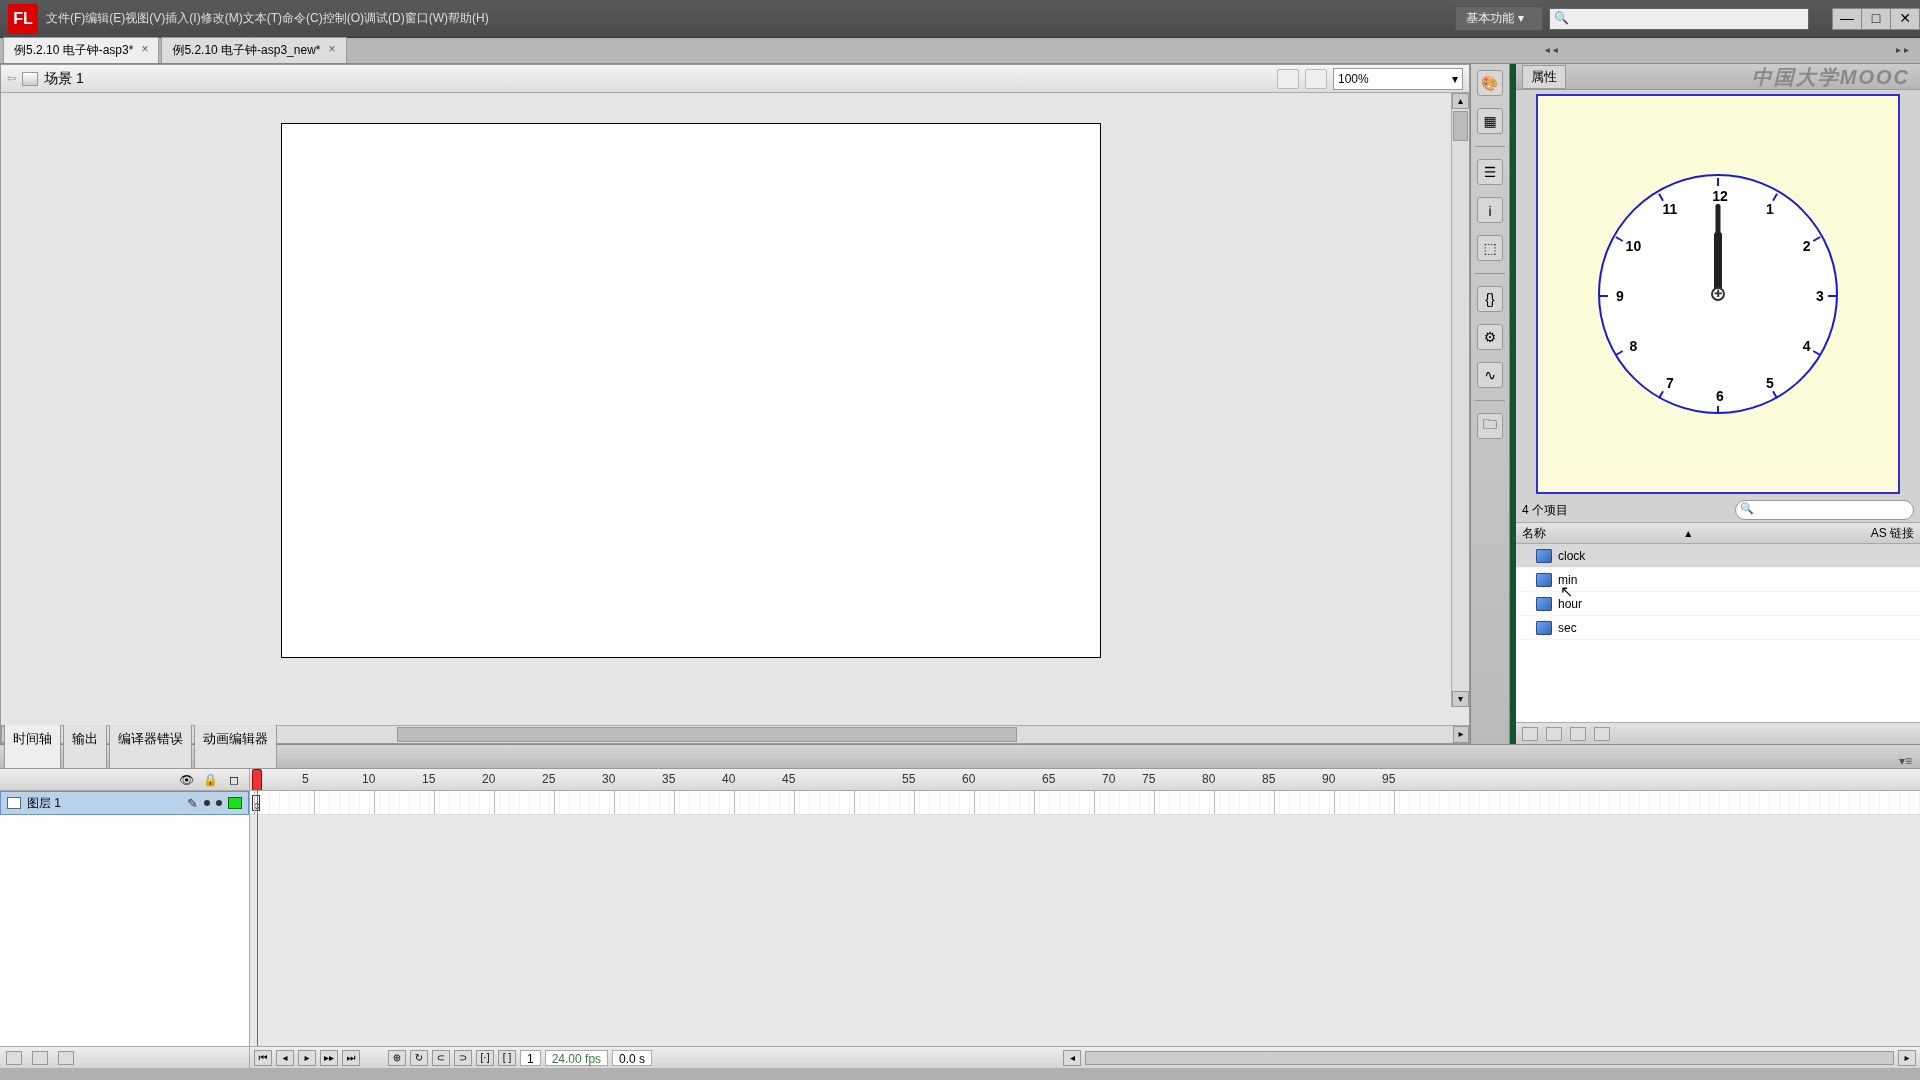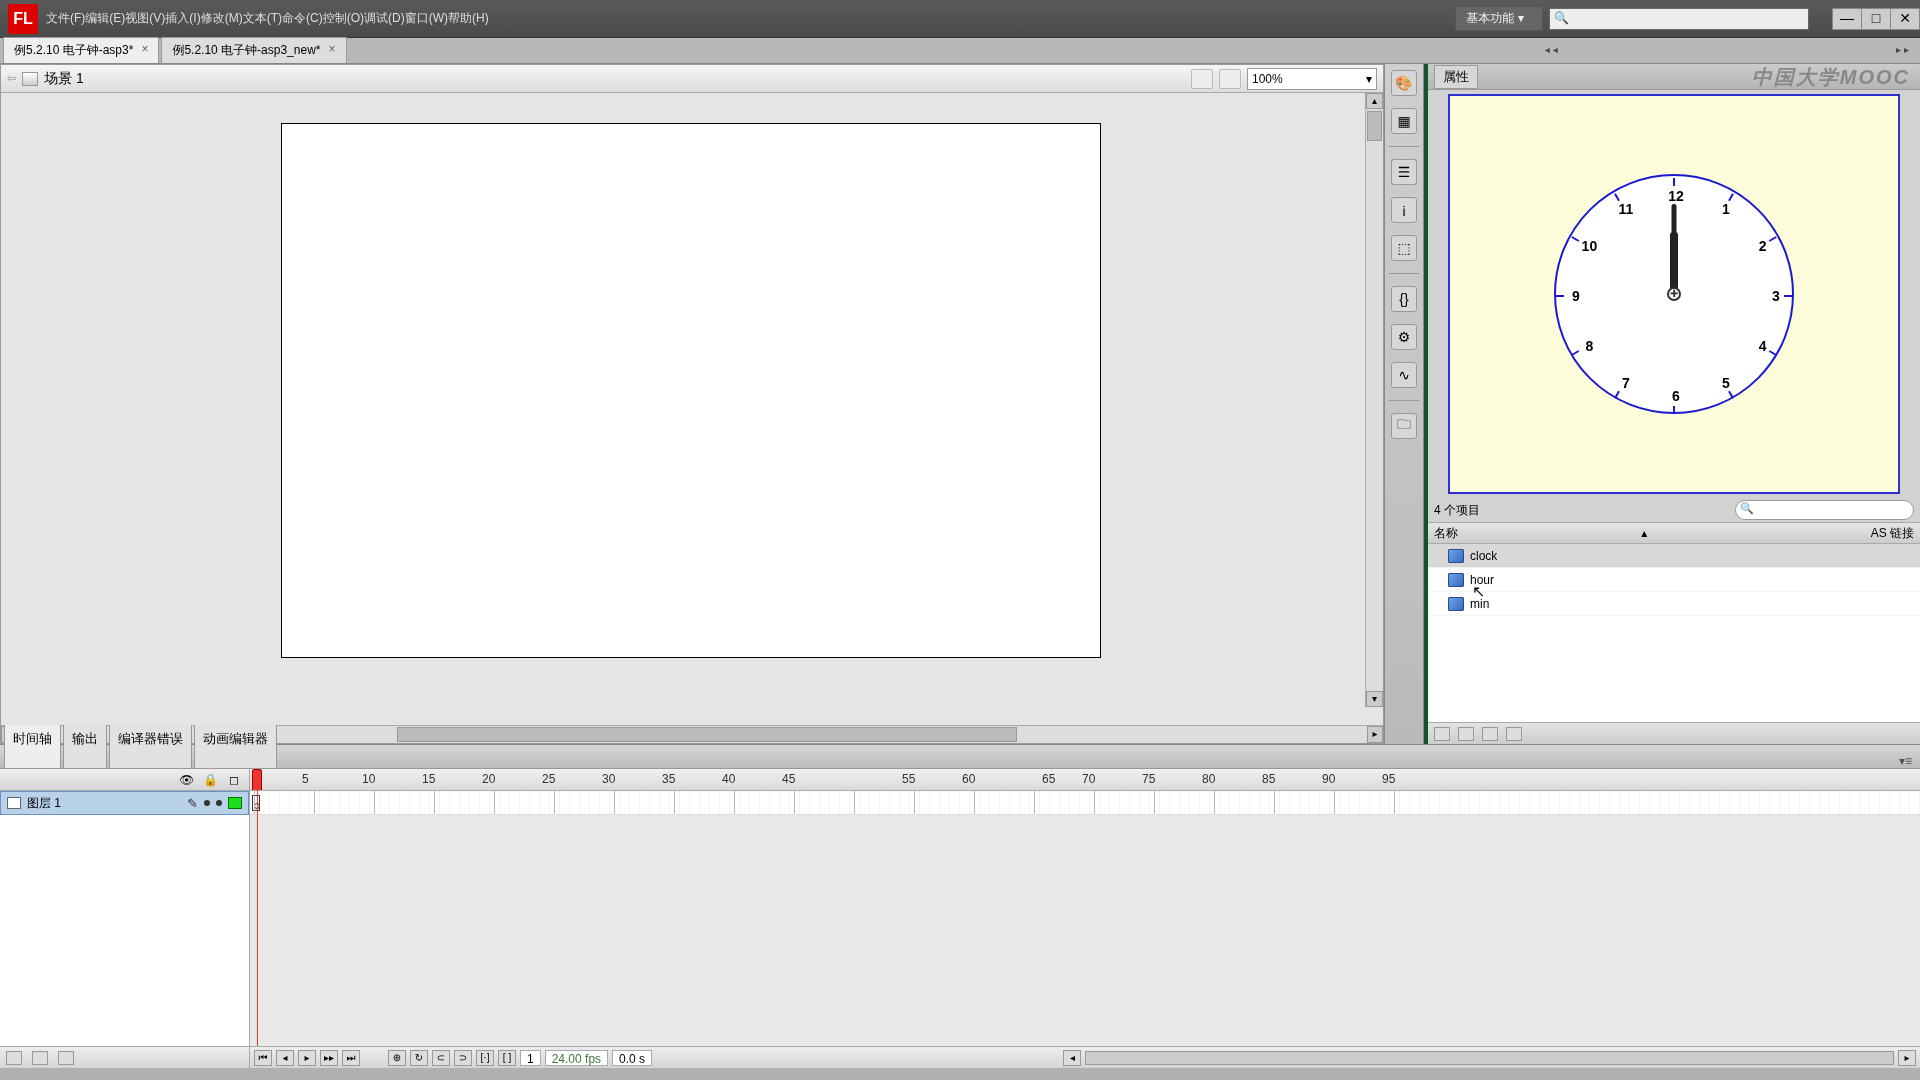--- a/index.html
+++ b/index.html
@@ -45,21 +45,21 @@
 .hscroll-stage .arr { width: 16px; background: #ccc; border: 1px solid #999; text-align: center; font-size: 10px; line-height: 14px; }
 .hscroll-stage .track { flex: 1; position: relative; }
 .hscroll-stage .thumb { position: absolute; top: 1px; bottom: 1px; left: 380px; width: 620px; background: #bbb; border: 1px solid #999; }
 
 
 .vstrip { width: 40px; background: linear-gradient(#cfcfcf,#bababa); border-left: 1px solid #888; border-right: 1px solid #888; display: flex; flex-direction: column; align-items: center; padding-top: 6px; gap: 12px; }
 .vicon { width: 26px; height: 26px; background: #d7d7d7; border: 1px solid #999; border-radius: 3px; display:flex; align-items:center; justify-content:center; font-size: 14px; }
 .vsep { width: 30px; height: 1px; background: #999; }
 
 
-.library { width: 496px; background: #d2d2d2; border-left: 4px solid #14532d; display: flex; flex-direction: column; }
+.library { width: 410px; background: #d2d2d2; border-left: 6px solid #14532d; display: flex; flex-direction: column; }
 .lib-head { height: 26px; background: linear-gradient(#ccc,#b5b5b5); border-bottom: 1px solid #999; display: flex; align-items: center; padding: 0 6px; gap: 8px; position: relative; }
 .lib-tab-bg { background: #d8d8d8; border: 1px solid #999; padding: 2px 8px; font-size: 13px; }
 .watermark { position: absolute; right: 10px; top: 0; font-size: 20px; color: #888; font-style: italic; letter-spacing: 2px; font-weight: bold; }
 .lib-docdd { margin: 4px 6px; display: flex; gap: 4px; }
 .lib-docdd select { flex: 1; height: 22px; background: #fff; border: 1px solid #999; font-size: 13px; }
 .lib-btn { width: 24px; height: 22px; background: #ddd; border: 1px solid #999; text-align:center; line-height:20px; font-size:11px; }
 .preview { margin: 4px 20px; height: 400px; background: #fdfcda; border: 2px solid #3030d0; position: relative; }
 .clock { position: absolute; left: 50%; top: 50%; width: 240px; height: 240px; border: 2px solid #1a1ad0; border-radius: 50%; transform: translate(-50%,-50%); background: #fff; }
 .clock .num { position: absolute; font-size: 14px; font-weight: bold; transform: translate(-50%,-50%); }
 .clock .tick { position: absolute; width: 2px; height: 8px; background: #1a1ad0; left: 50%; top: 2px; transform-origin: 50% 118px; }
@@ -249,25 +249,29 @@
       <span style="margin-left:auto;margin-right:40px">▴</span>
       <span class="c2">AS 链接</span>
     </div>
     <div class="lib-list" style="position:relative">
       <div class="lib-item sel">
           <span class="mc-icon"></span>
           <span>clock</span>
         </div>
       <div class="lib-item">
           <span class="mc-icon"></span>
-          <span>hour</span>
+          <span>min</span>
         </div>
       <div class="lib-item">
           <span class="mc-icon"></span>
-          <span>min</span>
+          <span>hour</span>
+        </div>
+      <div class="lib-item">
+          <span class="mc-icon"></span>
+          <span>sec</span>
         </div>
       <div class="cursor-arrow" style="left:44px; top:38px">↖</div>
     </div>
     <div class="lib-foot">
       <div class="lf-icon"></div>
       <div class="lf-icon"></div>
       <div class="lf-icon"></div>
       <div class="lf-icon"></div>
     </div>
   </div>
@@ -314,21 +318,21 @@
           <span class="num" style="left: 232px;">20</span>
           <span class="num" style="left: 292px;">25</span>
           <span class="num" style="left: 352px;">30</span>
           <span class="num" style="left: 412px;">35</span>
           <span class="num" style="left: 472px;">40</span>
           <span class="num" style="left: 532px;">45</span>
           <span class="num" style="left: 592px; margin-top: 20px;">50</span>
           <span class="num" style="left: 652px;">55</span>
           <span class="num" style="left: 712px;">60</span>
           <span class="num" style="left: 792px;">65</span>
-          <span class="num" style="left: 832px;">70</span>
+          <span class="num" style="left: 852px;">70</span>
           <span class="num" style="left: 892px;">75</span>
           <span class="num" style="left: 952px;">80</span>
           <span class="num" style="left: 1012px;">85</span>
           <span class="num" style="left: 1072px;">90</span>
           <span class="num" style="left: 1132px;">95</span>
         </div>
       <div class="playline" style="left:7px"></div>
       <div class="frame-row" id="framerow">
         <div class="keyframe" style="left:2px"></div>
       <div class="group" style="left: 4px;"></div>

